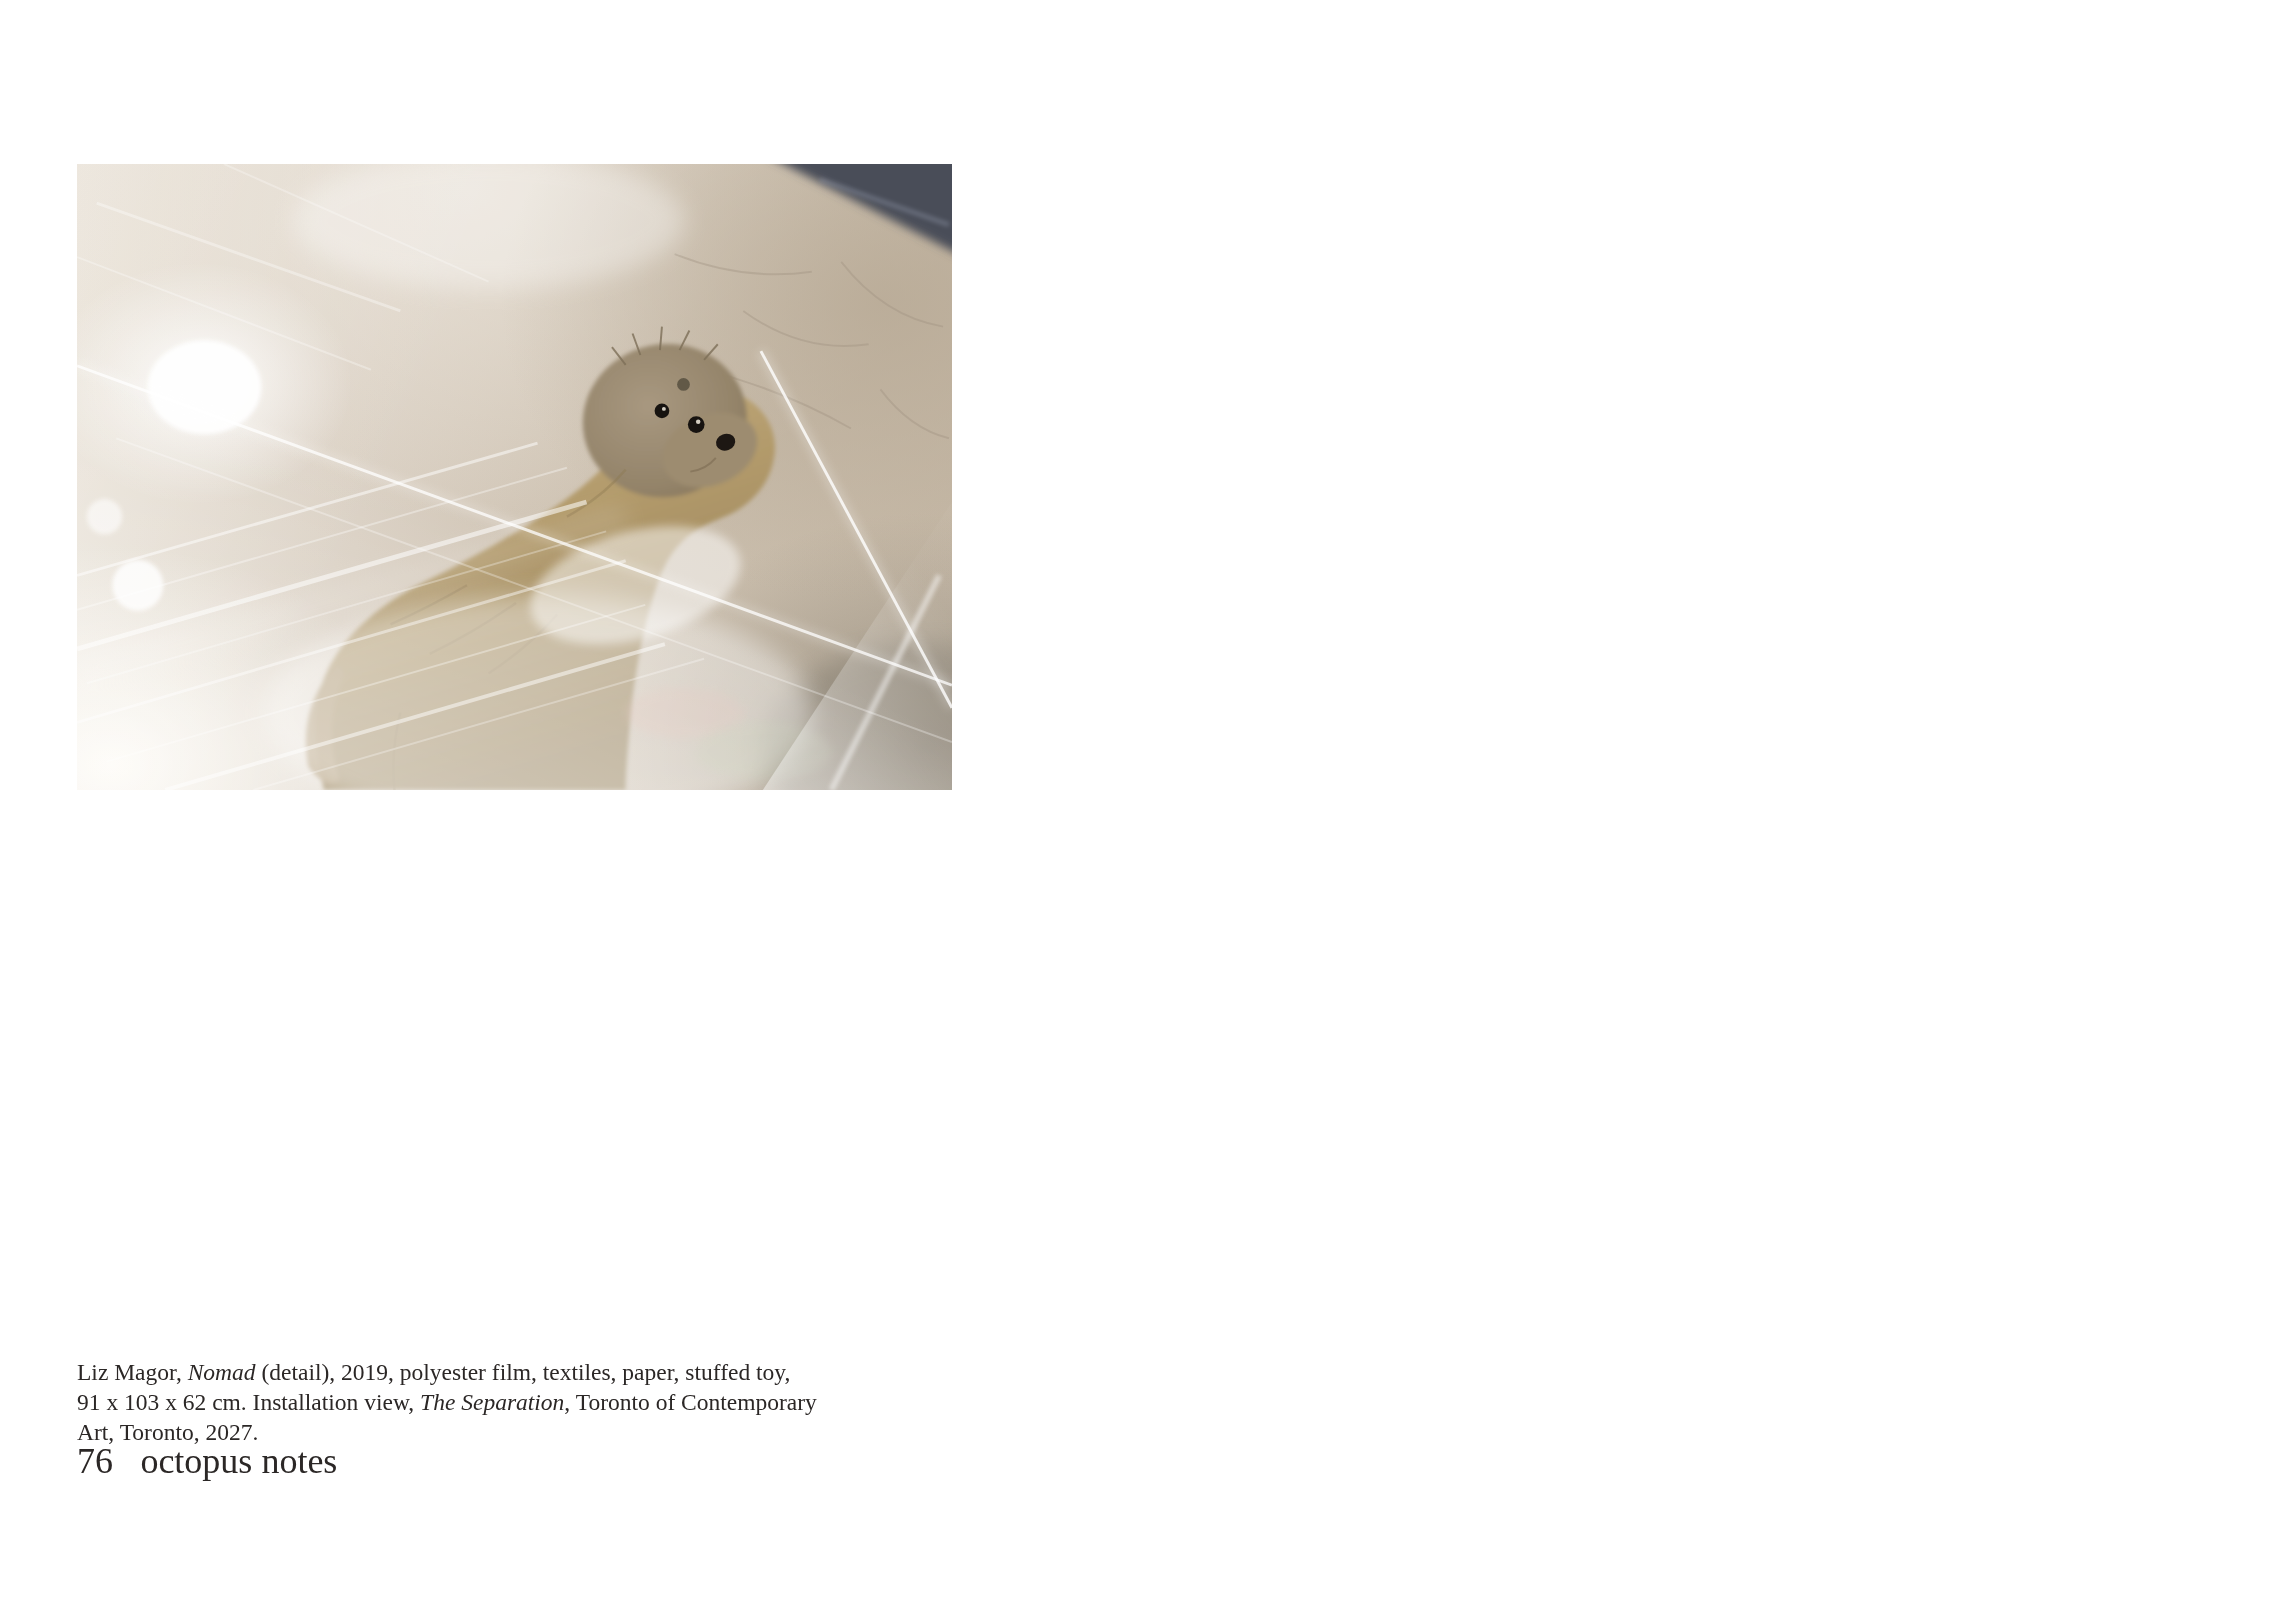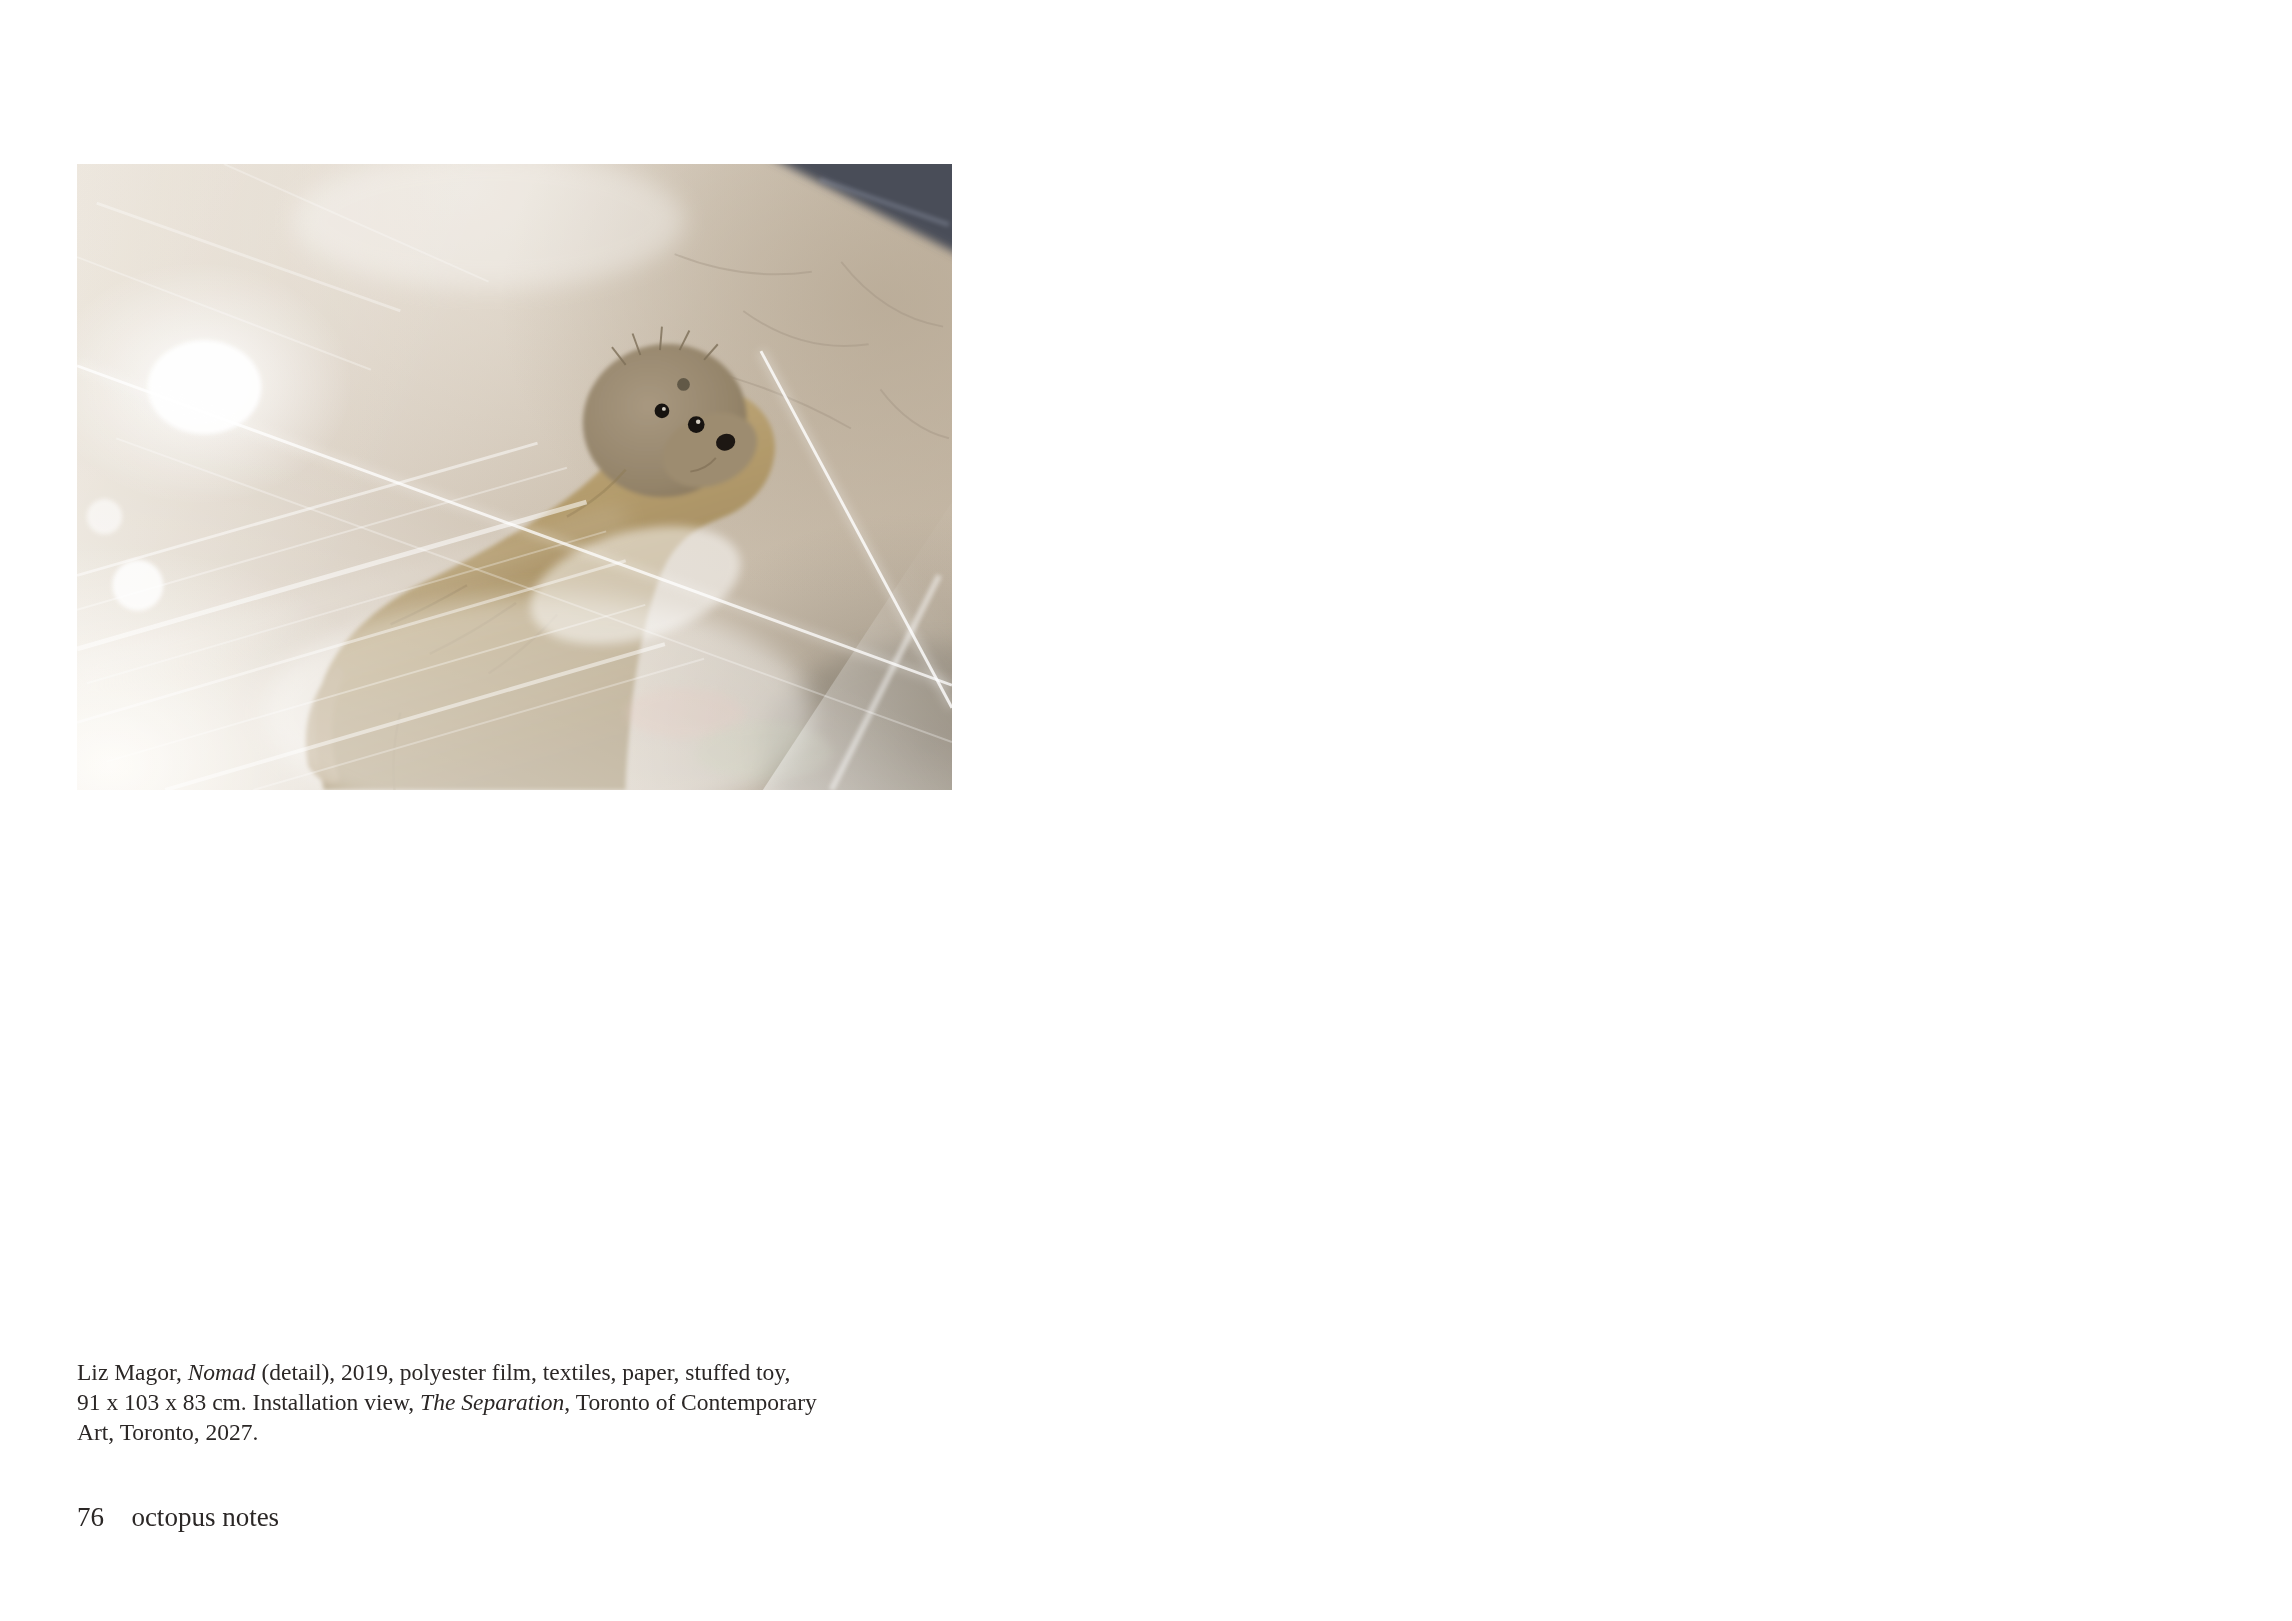--- a/index.html
+++ b/index.html
@@ -50,22 +50,22 @@
     left: 77px; top: 1357px; width: 887px;
     font-size: 23.5px; line-height: 30px;
     margin: 0;
     font-family: Liberation Serif, serif;
   }
   .caption .cap-line { display: block; }
   .caption i { font-style: italic; }
 
   .folio {
     position: absolute;
-    top: 1498px;
-    font-size: 27px; line-height: 39px;
+    top: 1442px;
+    font-size: 36px; line-height: 39px;
   }
   .folio-left { left: 77px; }
   .folio-left .journal { margin-left: 27.4px; }
 </style>
 </head>
 <body>
 
 <div class="spread">
 
   <section class="page page-left">
@@ -197,21 +197,21 @@
           <line x1="90" y1="639" x2="600" y2="490" stroke-width="4" opacity="0.5"></line>
           <line x1="180" y1="639" x2="640" y2="505" stroke-width="2" opacity="0.3"></line>
         </g>
       </svg>
 
       <div class="ph-haze"></div>
     </figure>
 
     <p class="caption">
       <span class="cap-line"><span>Liz Magor, </span><i>Nomad</i><span> (detail), 2019, polyester film, textiles, paper, stuffed toy,</span></span>
-      <span class="cap-line"><span>91 x 103 x 83 cm. Installation view, </span><i>The Separation</i><span>, Toronto of Contemporary</span></span>
+      <span class="cap-line"><span>91 x 103 x 62 cm. Installation view, </span><i>The Separation</i><span>, Toronto of Contemporary</span></span>
       <span class="cap-line">Art, Toronto, 2027.</span>
     </p>
 
     <footer class="folio folio-left">
       <span class="pagenum">76</span><span class="journal">octopus notes</span>
     </footer>
   </section>
 
   <section class="page page-right">
 

